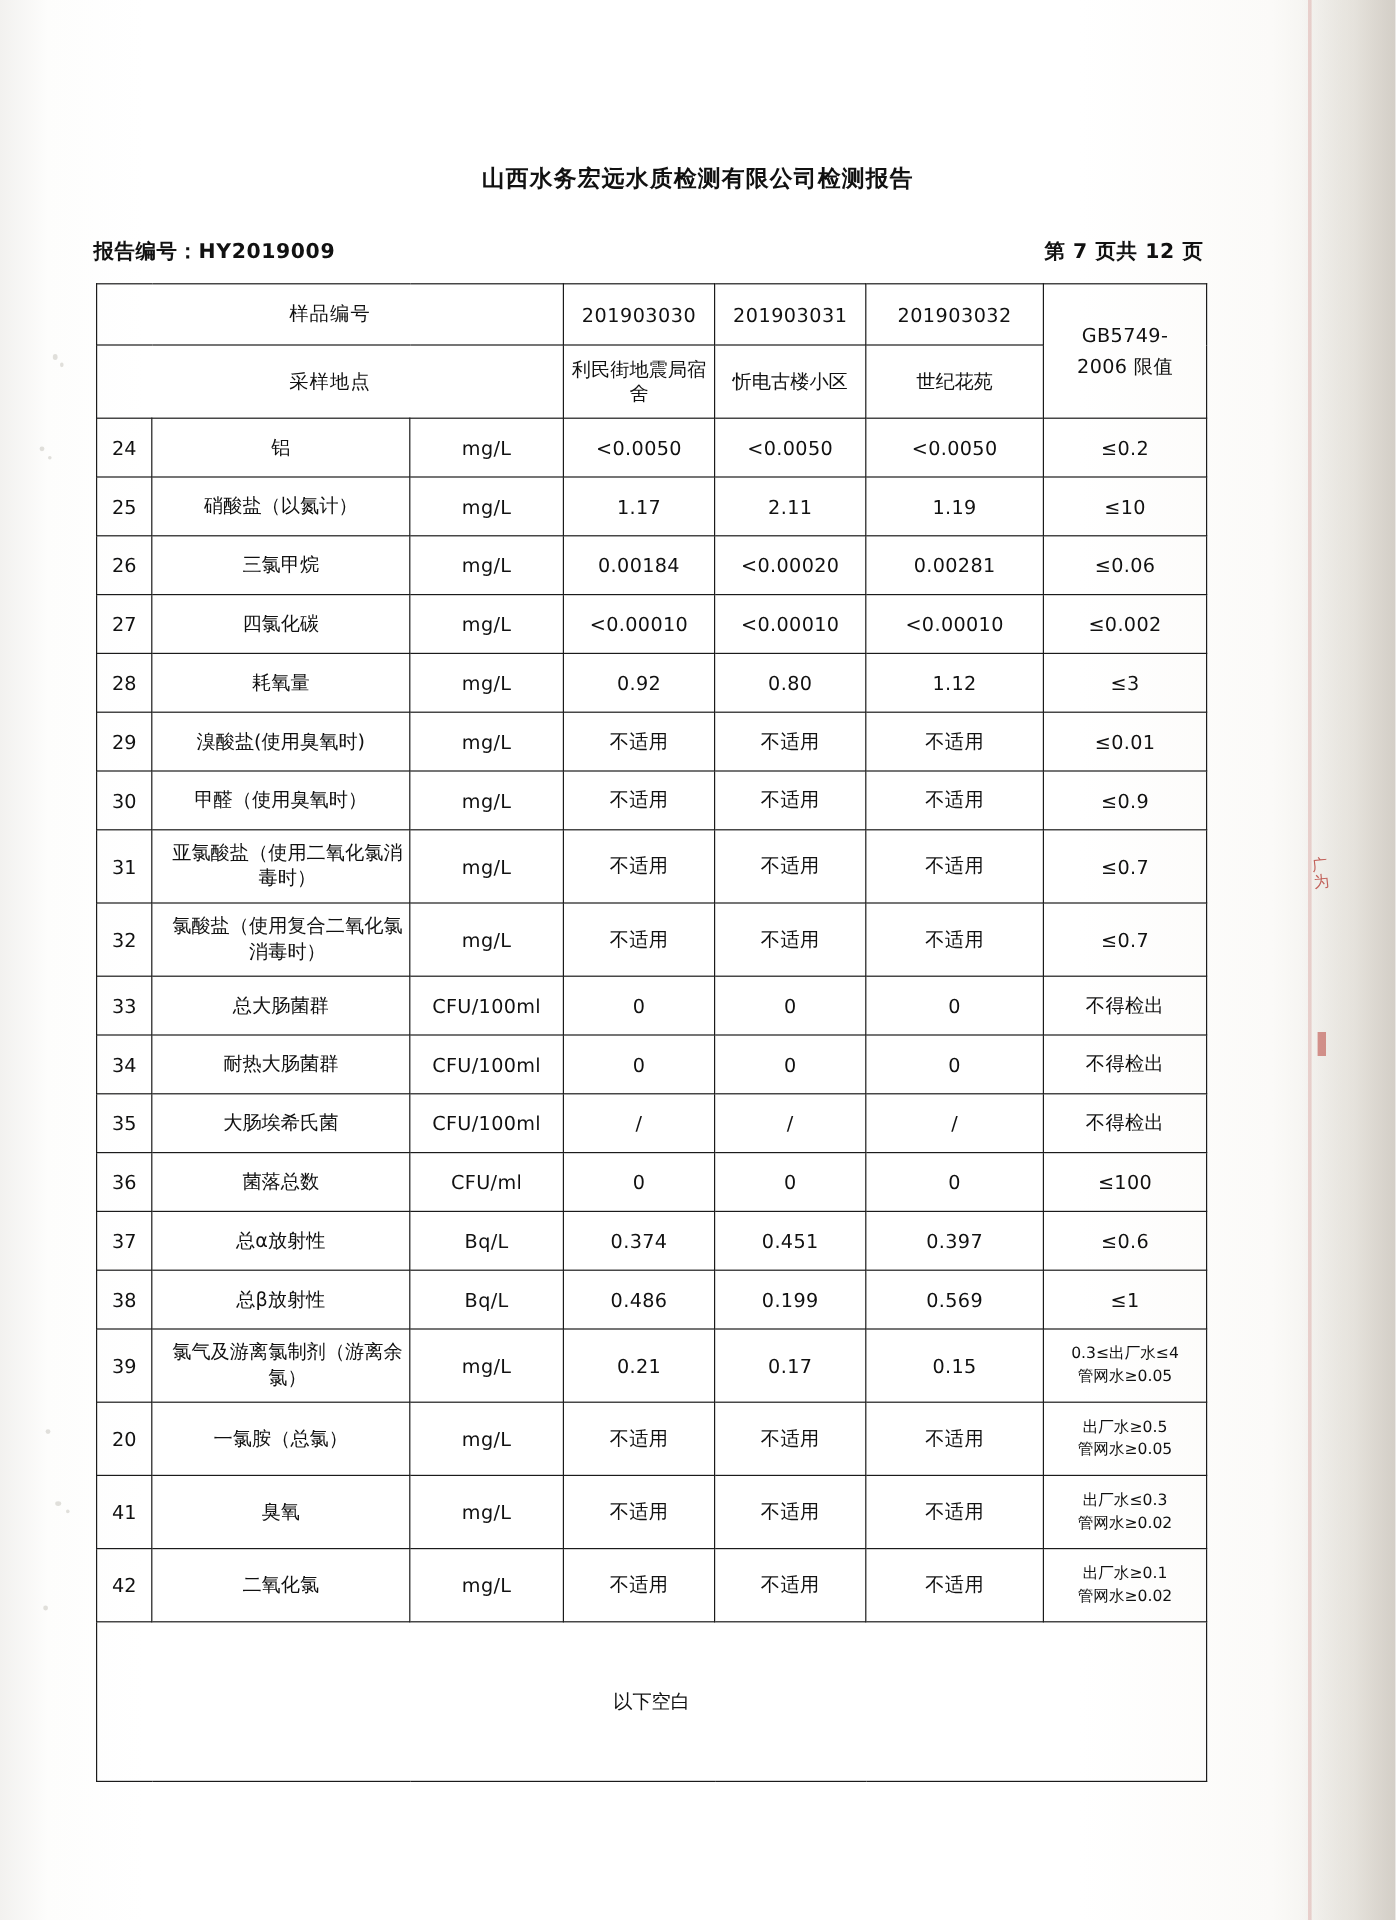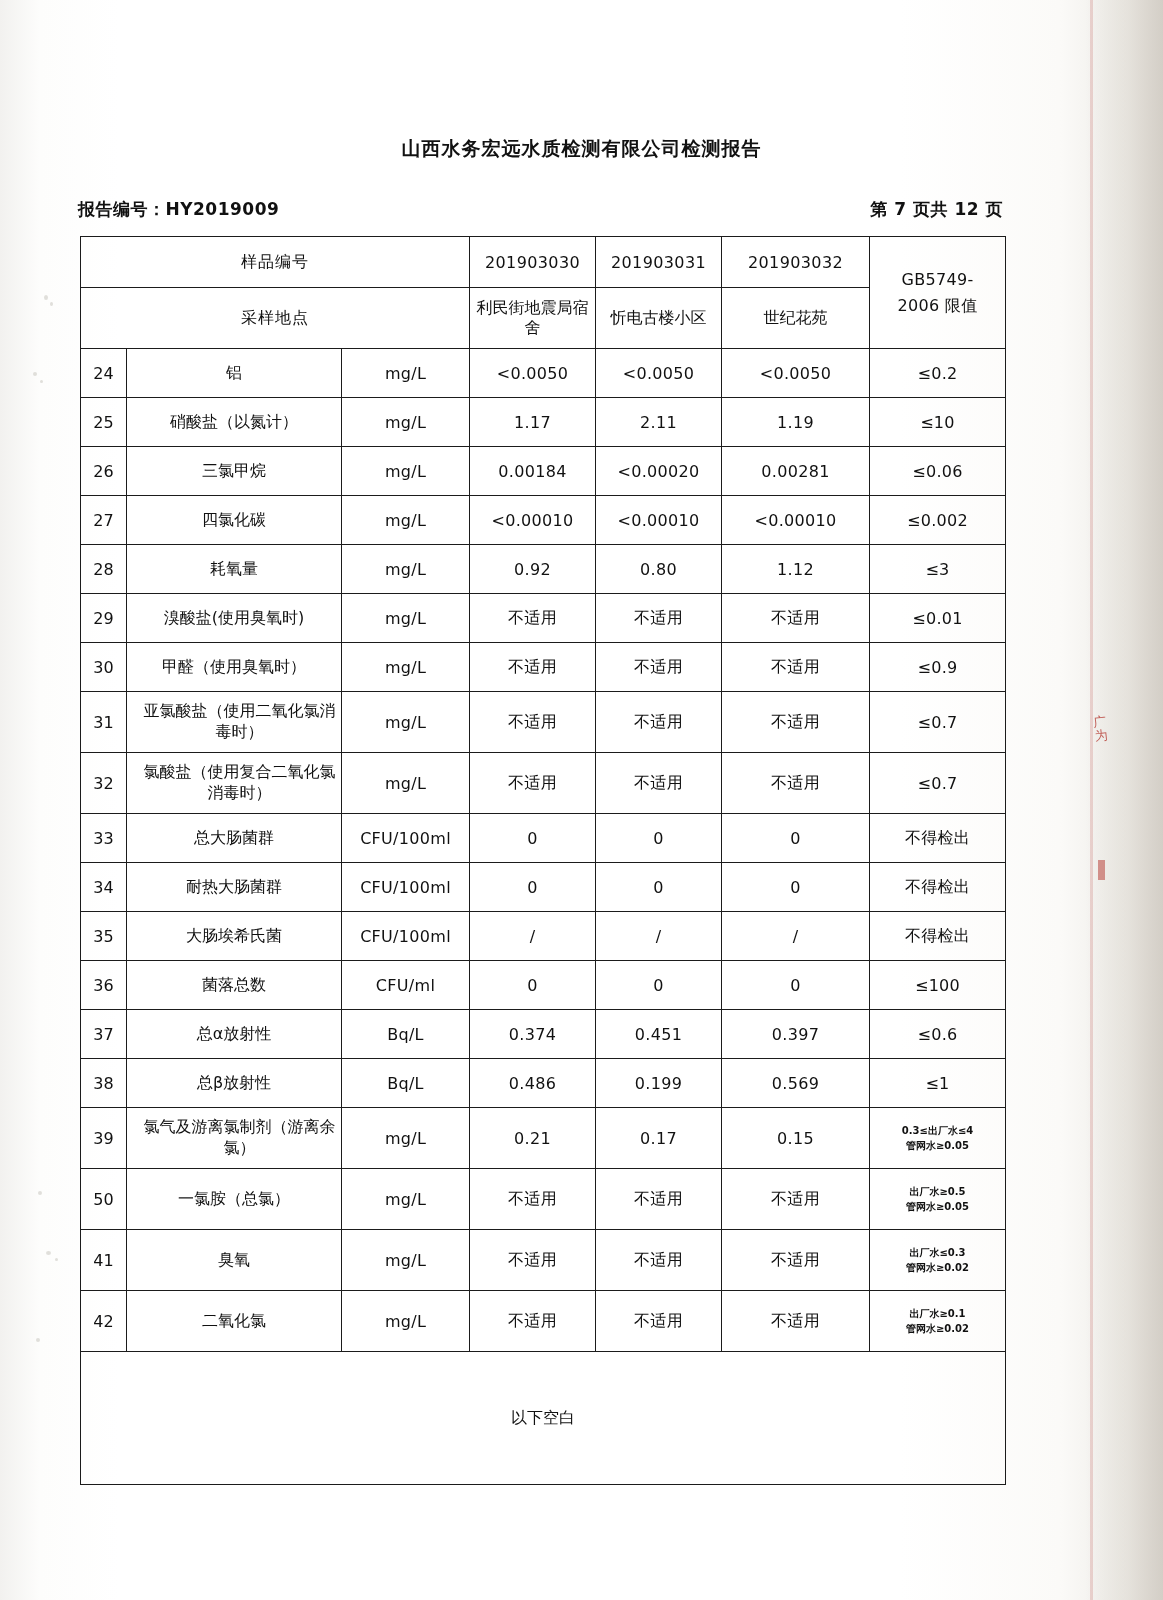--- a/index.html
+++ b/index.html
@@ -133,24 +133,23 @@
     text-align: left;
     padding-left: 16px;
     font-size: 17px;
     line-height: 1.3;
   }
   td.item.two-line { padding-left: 14px; }
   td.unit { font-size: 15px; letter-spacing: .3px; }
   td.val  { font-size: 16px; letter-spacing: .3px; }
   td.lim  { font-size: 16px; letter-spacing: .3px; }
   td.lim.small {
-    font-size: 10px;
+    font-size: 13px;
     line-height: 1.5;
     letter-spacing: 0;
-    font-weight: bold;
   }
   tr.r-normal td { height: 44px; }
   tr.r-tall td { height: 56px; }
   tr.r-head td { height: 46px; }
 
   td.footer-note {
     text-align: left;
     padding-left: 18px;
     font-size: 17px;
     height: 128px;
@@ -354,21 +353,21 @@
         <td class="unit">mg/L</td>
         <td class="val">0.21</td>
         <td class="val">0.17</td>
         <td class="val">0.15</td>
         <td class="lim small">
           <div>0.3≤出厂水≤4</div>
           <div>管网水≥0.05</div>
         </td>
       </tr>
       <tr class="r-tall">
-        <td class="idx">50</td>
+        <td class="idx">20</td>
         <td class="item">一氯胺（总氯）</td>
         <td class="unit">mg/L</td>
         <td class="val">不适用</td>
         <td class="val">不适用</td>
         <td class="val">不适用</td>
         <td class="lim small">
           <div>出厂水≥0.5</div>
           <div>管网水≥0.05</div>
         </td>
       </tr>

